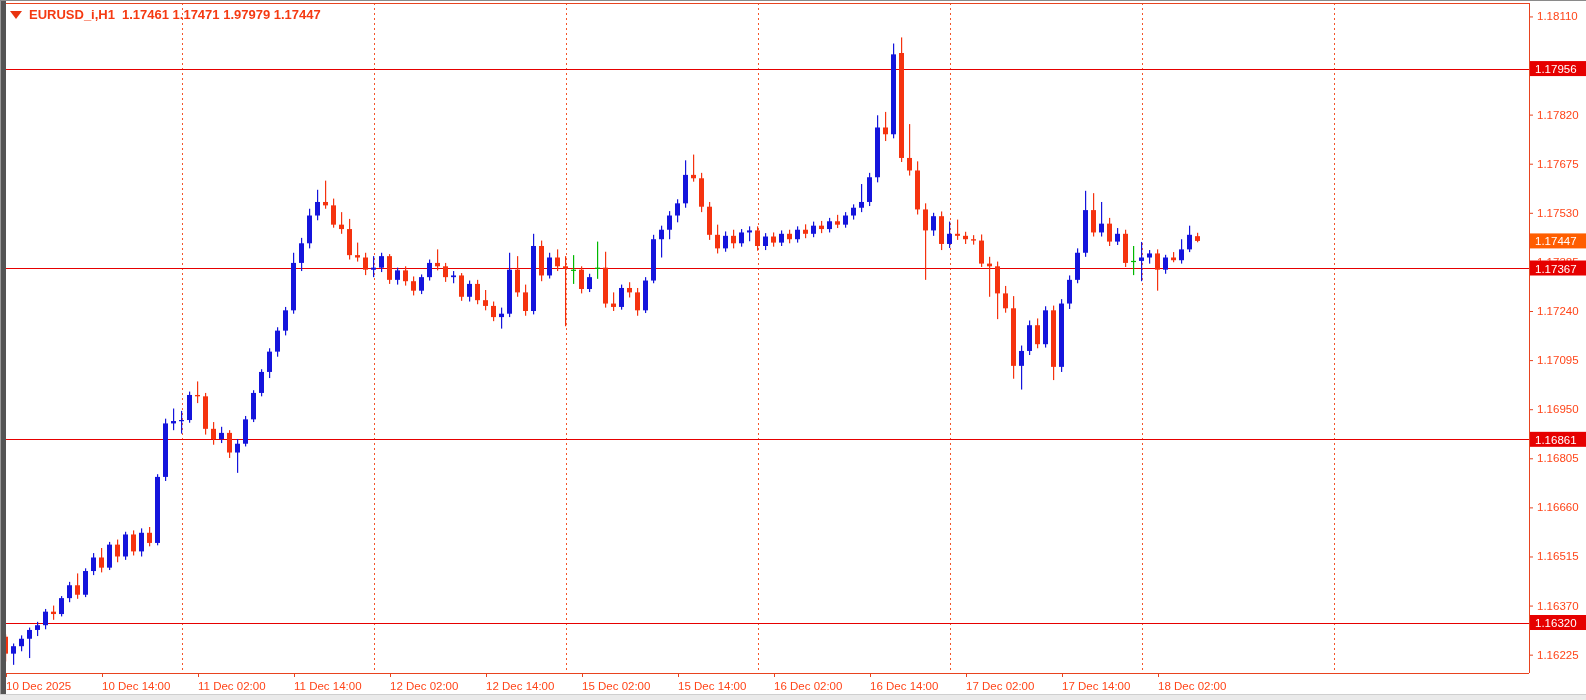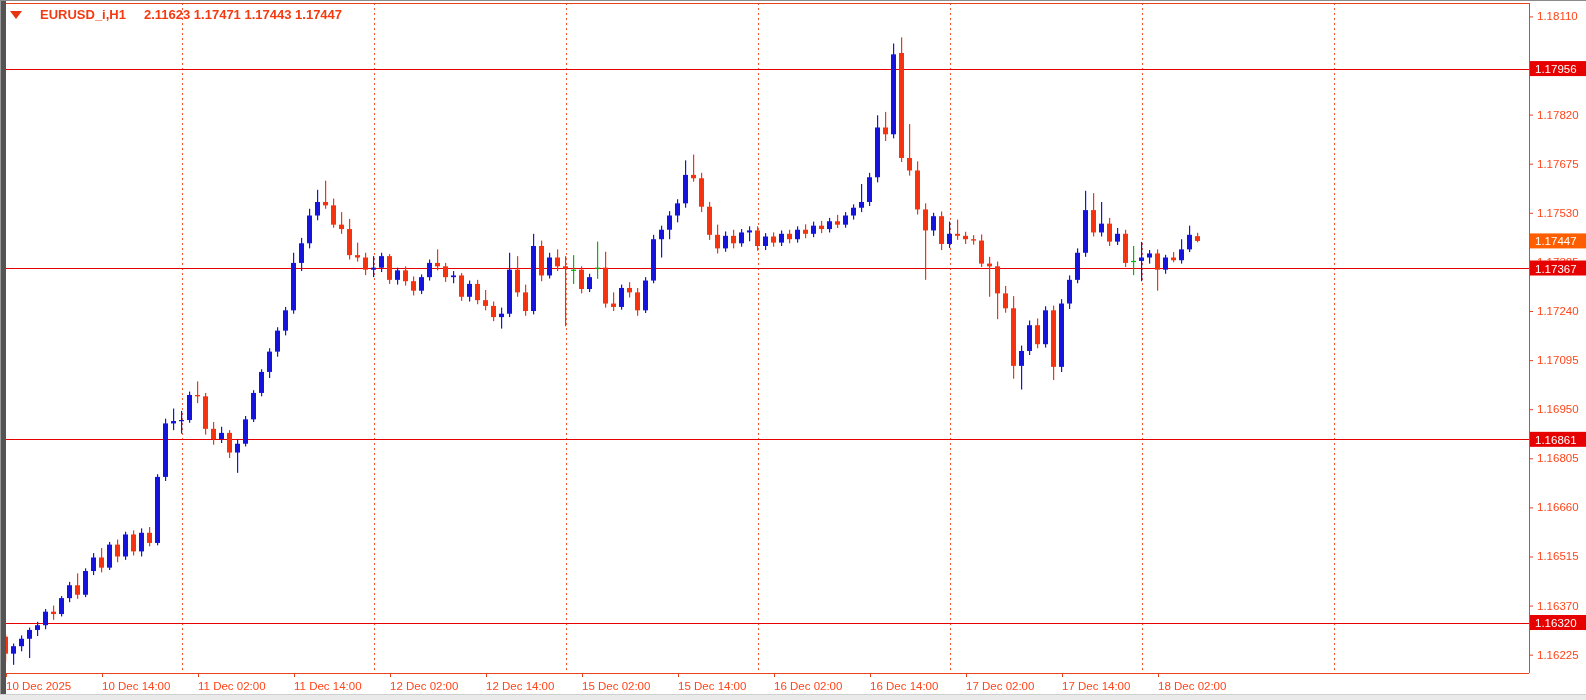--- a/index.html
+++ b/index.html
@@ -6,21 +6,21 @@
   body{width:1586px;height:700px;position:relative;overflow:hidden;
        font-family:"Liberation Sans",sans-serif;}
   #frame-left{position:absolute;left:0;top:0;width:6px;height:700px;
       background:#545454;border-left:1px solid #9a9a9a;box-sizing:border-box;}
   #frame-top{position:absolute;left:0;top:0;width:1586px;height:1px;background:#8a8a8a;}
   #bottom-strip{position:absolute;left:0;top:694px;width:1586px;height:6px;
       background:#eaeaea;border-top:1px solid #cfcfcf;box-sizing:border-box;}
   #chart-wrap{position:absolute;left:0;top:0;width:1586px;height:700px;}
   #chart{position:absolute;left:0;top:0;}
   #header{position:absolute;left:10px;top:7px;display:flex;align-items:center;
-      gap:18px;pointer-events:none;}
+      gap:7px;pointer-events:none;}
   #sym-triangle{width:0;height:0;border-left:6px solid transparent;
       border-right:6px solid transparent;border-top:8px solid #e8330f;}
   .hdr-text{font-size:13px;font-weight:700;color:#f53a12;letter-spacing:0px;
       white-space:pre;}
 </style>
 </head>
 <body>
 
 <div id="chart-wrap">
   <svg id="chart" width="1586" height="700">
@@ -401,19 +401,19 @@
       <text x="1535" y="443.8265400000022" fill="#ffffff" font-size="11.5px" font-family="&quot;Liberation Sans&quot;,sans-serif">1.16861</text>
       <rect x="1530" y="615.0037299999992" width="56" height="15" fill="#e60000"></rect>
       <text x="1535" y="627.0037299999992" fill="#ffffff" font-size="11.5px" font-family="&quot;Liberation Sans&quot;,sans-serif">1.16320</text>
       <rect x="1530" y="233.412800000003" width="56" height="15" fill="#ff5e00"></rect>
       <text x="1535" y="245.412800000003" fill="#ffffff" font-size="11.5px" font-family="&quot;Liberation Sans&quot;,sans-serif">1.17447</text>
     </svg>
 
   <div id="header">
     <span id="sym-triangle"></span>
     <span class="hdr-text">EURUSD_i,H1</span>
-    <span class="hdr-text">2.11623 1.17471 1.17443 1.17447</span>
+    <span class="hdr-text">1.17461 1.17471 1.97979 1.17447</span>
   </div>
 
   <div id="frame-left"></div>
   <div id="frame-top"></div>
   <div id="bottom-strip"></div>
 </div>
 
 </body></html>

